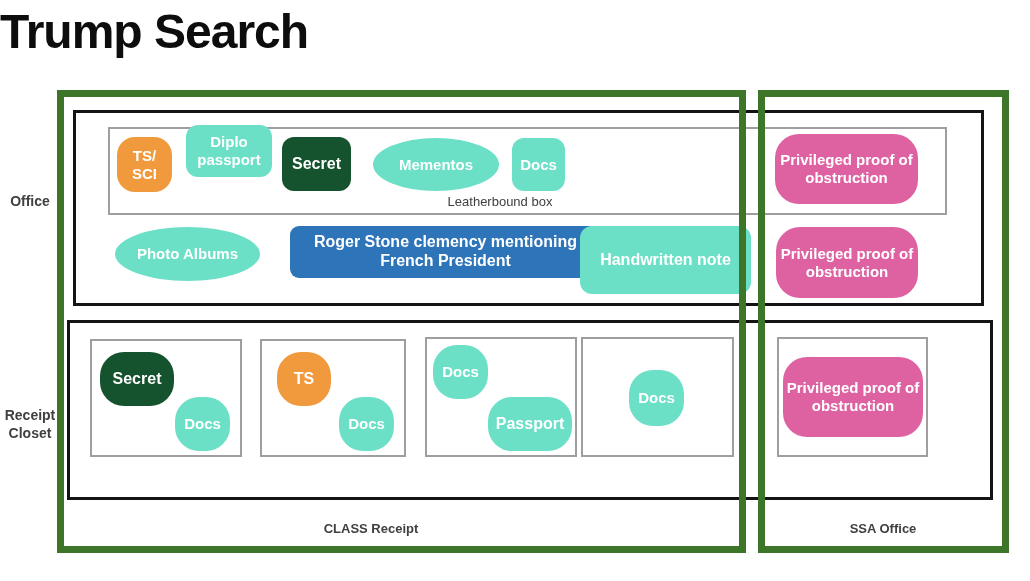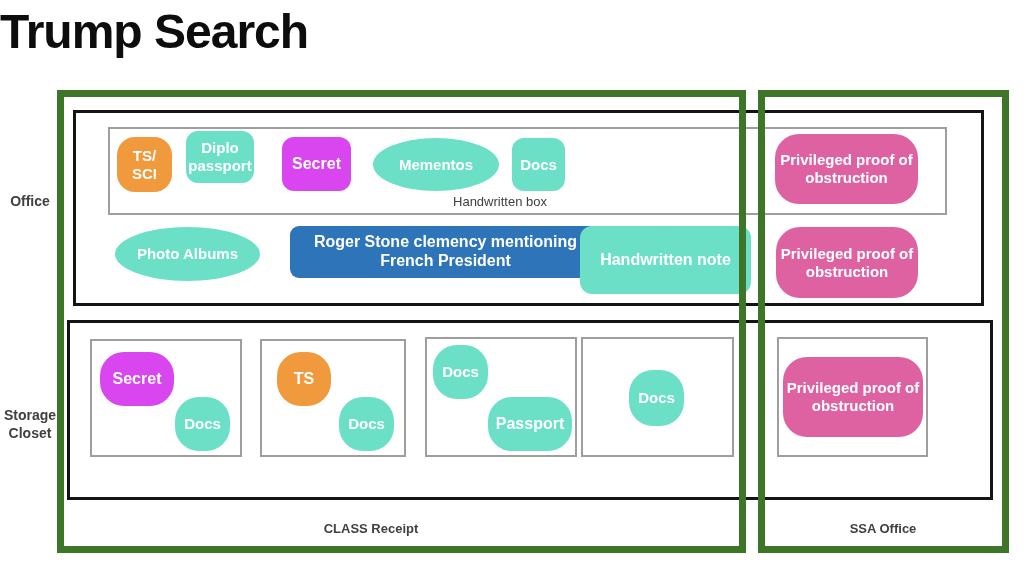--- a/index.html
+++ b/index.html
@@ -15,46 +15,46 @@
   .gray-frame{border:2px solid #9E9E9E;z-index:1;}
 
   .shape{position:absolute;box-sizing:border-box;display:flex;align-items:center;justify-content:center;
          text-align:center;color:#ffffff;font-weight:bold;font-size:15px;line-height:1.18;z-index:3;}
   .r12{border-radius:12px;}
   .r8{border-radius:9px;}
   .r14{border-radius:24px;}
   .ellipse{border-radius:50%;}
   .orange{background:#F0993D;}
   .teal{background:#6BE0C7;}
-  .red{background:#d946ef;text-align:center;}
+  .red{background:#14532d;text-align:center;}
   .blue{background:#2E74B9;}
   .pink{background:#DE62A2;}
   .prewrap{white-space:pre-line;}
 
   .plain-label{position:absolute;color:#404040;z-index:4;text-align:center;}
   .small-label{font-size:13px;font-weight:normal;}
   .side-label{font-size:14px;font-weight:bold;line-height:1.3;}
   .receipt-label{font-size:13px;font-weight:bold;}
 </style>
 </head>
 <body>
 
 <div id="canvas">
 
   <div class="title">Trump Search</div>
 
   <div class="frame black-frame" style="left:73px;top:110px;width:911px;height:196px;"></div>
   <div class="frame black-frame" style="left:67px;top:320px;width:926px;height:180px;"></div>
 
   <div class="frame gray-frame" style="left:108px;top:127px;width:839px;height:88px;"></div>
-  <div class="plain-label small-label" style="left:400px;top:194px;width:200px;">Handwritten box</div>
+  <div class="plain-label small-label" style="left:400px;top:194px;width:200px;">Leatherbound box</div>
 
   <div class="shape orange r12 prewrap" style="left:117px;top:137px;width:55px;height:55px;border-radius:18px;">TS/
 SCI</div>
-  <div class="shape teal r12" style="left:186px;top:131px;width:68px;height:52px;">Diplo passport</div>
+  <div class="shape teal r12" style="left:186px;top:125px;width:86px;height:52px;">Diplo passport</div>
   <div class="shape red r12" style="left:282px;top:137px;width:69px;height:54px;font-size:16px;">Secret</div>
   <div class="shape teal ellipse" style="left:373px;top:138px;width:126px;height:53px;">Mementos</div>
   <div class="shape teal r12" style="left:512px;top:138px;width:53px;height:53px;">Docs</div>
 
   <div class="shape pink r14" style="left:775px;top:134px;width:143px;height:70px;">Privileged proof of obstruction</div>
 
   <div class="shape teal ellipse" style="left:115px;top:227px;width:145px;height:54px;">Photo Albums</div>
   <div class="shape blue r8" style="left:290px;top:226px;width:311px;height:52px;font-size:16px;">Roger Stone clemency mentioning French President</div>
   <div class="shape teal r12" style="left:562px;top:226px;width:171px;height:68px;font-size:16px;margin-left:18px;">Handwritten note</div>
   <div class="shape pink r14" style="left:776px;top:227px;width:142px;height:71px;">Privileged proof of obstruction</div>
@@ -75,18 +75,18 @@
   <div class="shape teal r14" style="left:488px;top:397px;width:84px;height:54px;font-size:16px;">Passport</div>
 
   <div class="shape teal r14" style="left:629px;top:370px;width:55px;height:56px;">Docs</div>
 
   <div class="shape pink r14" style="left:783px;top:357px;width:140px;height:80px;">Privileged proof of obstruction</div>
 
   <div class="frame green-frame" style="left:57px;top:90px;width:689px;height:463px;"></div>
   <div class="frame green-frame" style="left:758px;top:90px;width:251px;height:463px;"></div>
 
   <div class="plain-label side-label" style="left:3px;top:192px;width:54px;">Office</div>
-  <div class="plain-label side-label" style="left:2px;top:406px;width:56px;">Storage Closet</div>
+  <div class="plain-label side-label" style="left:2px;top:406px;width:56px;">Receipt Closet</div>
 
   <div class="plain-label receipt-label" style="left:271px;top:521px;width:200px;">CLASS Receipt</div>
   <div class="plain-label receipt-label" style="left:783px;top:521px;width:200px;">SSA Office</div>
 
 </div>
 
 </body></html>

